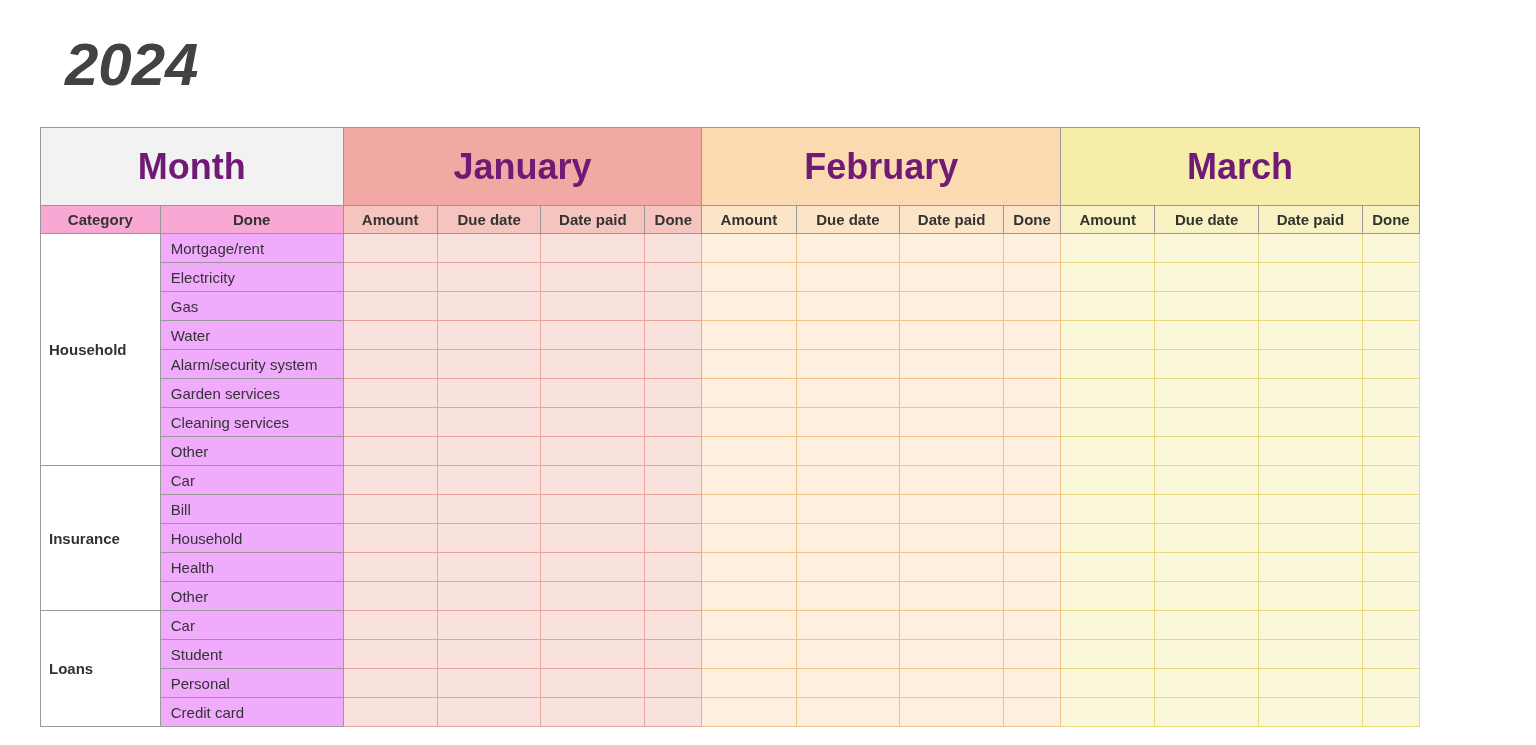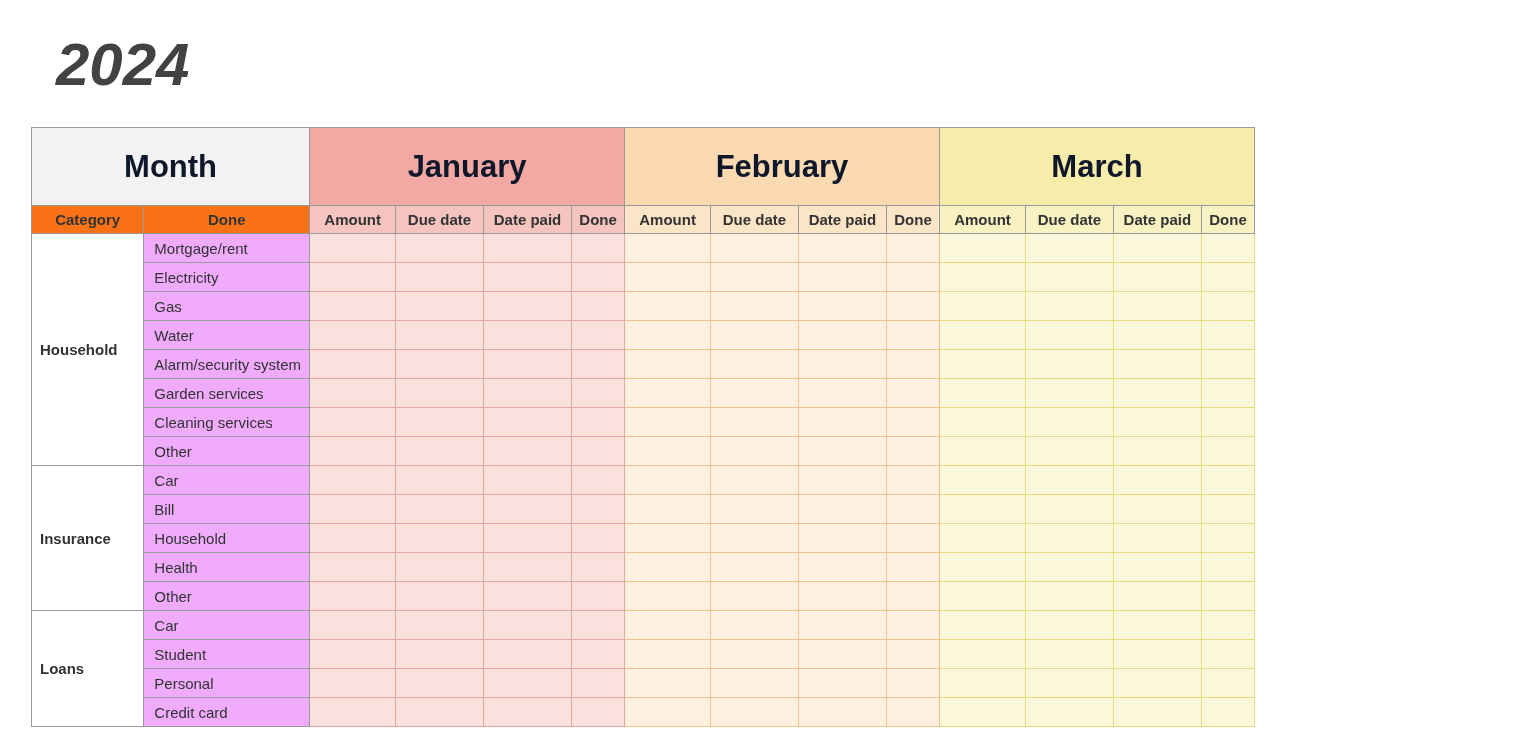--- a/index.html
+++ b/index.html
@@ -4,22 +4,22 @@
 <style>
   * { box-sizing: border-box; }
   body {
     margin: 0;
     padding: 0;
     font-family: Arial, Helvetica, sans-serif;
     background: #fff;
     color: #333;
   }
   .page {
-    padding: 30px 0 0 31px;
-    width: 1255px;
+    padding: 30px 0 0 40px;
+    width: 1420px;
   }
   .year {
     font-size: 60px;
     font-weight: bold;
     font-style: italic;
     color: #424242;
     margin: 0 0 28px 25px;
   }
   table {
     border-collapse: collapse;
@@ -32,40 +32,40 @@
   
   .col-cat   { width: 125px; }
   .col-bill  { width: 195px; }
   .col-amt   { width: 100px; }
   .col-due   { width: 115px; }
   .col-paid  { width: 115px; }
   .col-done  { width: 60px; }
 
   
   .month-hdr {
-    font-size: 31px;
+    font-size: 36px;
     font-weight: bold;
     text-align: center;
     height: 78px;
-    color: #0f172a;
+    color: #701a75;
     border: 1px solid #999;
   }
   .month-left {
     background: #f2f2f2;
   }
   
   .sub-hdr {
     font-size: 15px;
     font-weight: bold;
     text-align: center;
     height: 28px;
     border: 1px solid #999;
   }
   .sub-left {
-    background: #f97316;
+    background: #f9a8d4;
   }
   
   .body-row td {
     height: 29px;
     font-size: 15px;
     border: 1px solid #999;
   }
   .cat-cell {
     background: #fff;
     font-weight: bold;

